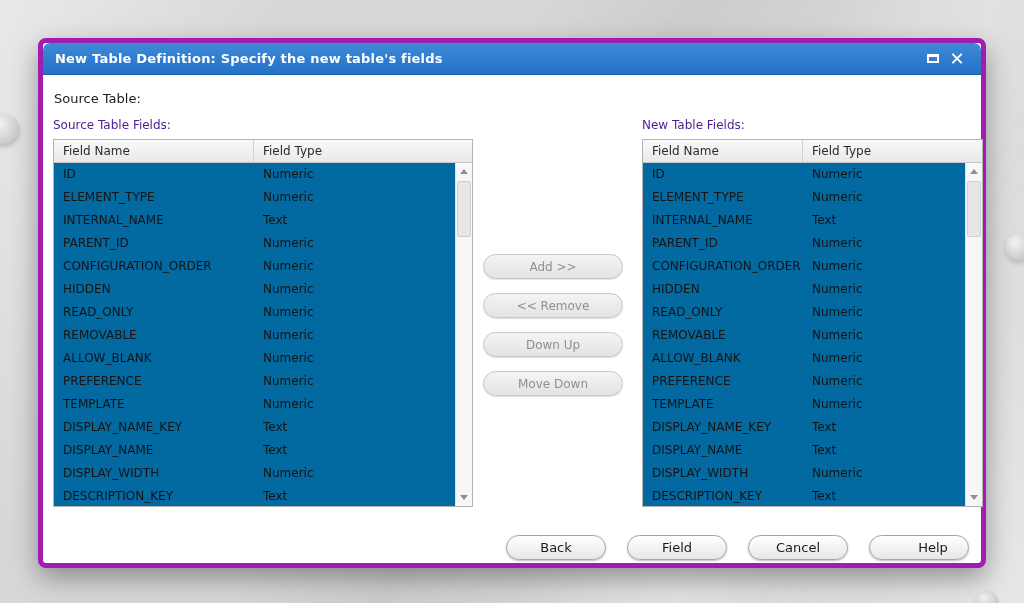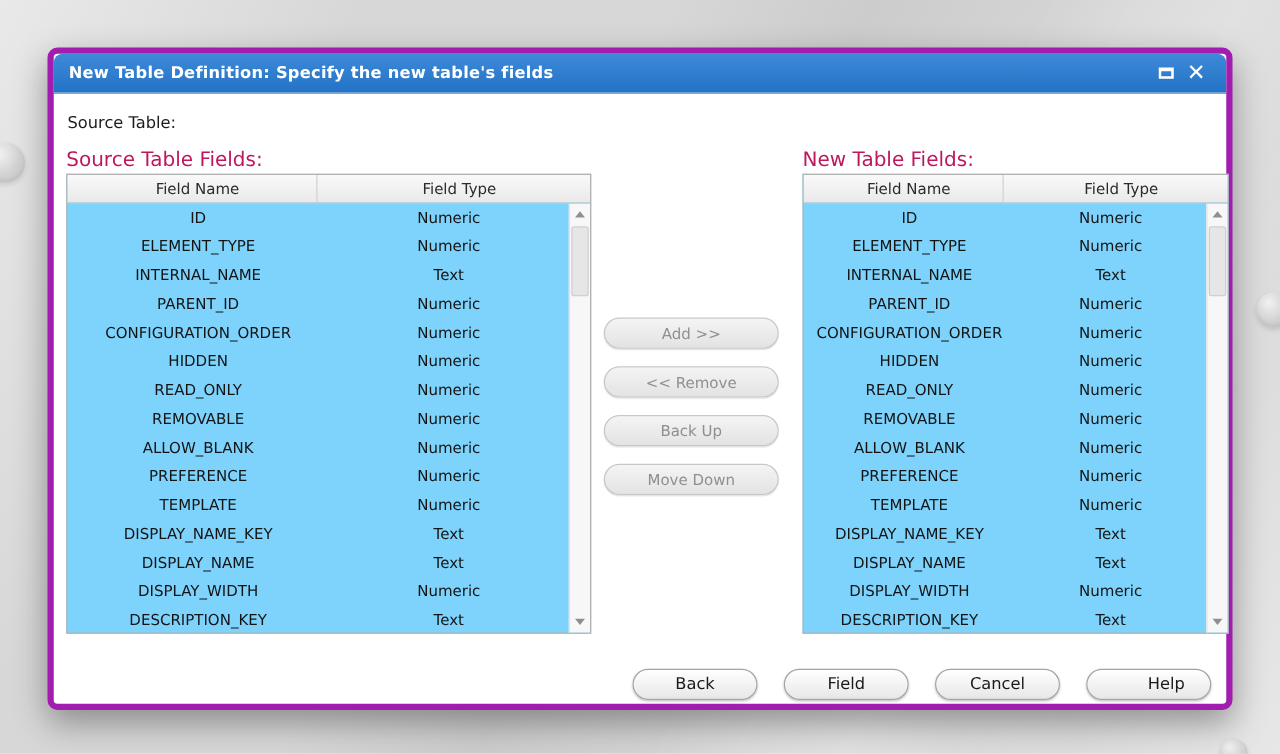--- a/index.html
+++ b/index.html
@@ -44,25 +44,25 @@
     font-size:13px; color:#111; overflow:hidden; white-space:nowrap; }
   .caret { width:1px; height:15px; background:#111; margin-left:1px; }
   .combo-clear { width:22px; text-align:center; color:#8a8a8a; font-size:13px; line-height:22px; }
   .combo-sep { width:1px; height:22px; background:#c9c9c9; }
   .combo-drop { width:20px; height:22px; display:flex; align-items:center; justify-content:center;
     background:linear-gradient(#f5f5f5,#e2e2e2); }
   .tri-down-sm { width:0; height:0; border-left:4px solid transparent;
     border-right:4px solid transparent; border-top:5px solid #6e6e6e; }
 
   
-  .panel-caption { position:absolute; top:75px; font-size:16px; color:#be185d; }
+  .panel-caption { position:absolute; top:75px; font-size:12px; color:#4c1d95; }
   .cap-left { left:10px; } .cap-right { left:599px; }
 
   .table-panel { position:absolute; top:96px; height:368px;
-    border:1px solid #b3b3b3; background:#7dd3fc;text-align:center; }
+    border:1px solid #b3b3b3; background:#0369a1; }
   .panel-left  { left:10px;  width:420px; --col1:200px; }
   .panel-right { left:599px; width:341px; --col1:160px; }
 
   .grid-header { position:absolute; left:0; top:0; right:0; height:23px; display:flex;
     background:linear-gradient(#f9f9f9,#e9e9e9); border-bottom:1px solid #c6c6c6;
     font-size:12px; color:#2b2b2b; }
   .grid-header .hc1 { width:var(--col1); line-height:22px; padding-left:9px;
     border-right:1px solid #d2d2d2; }
   .grid-header .hc2 { flex:1; line-height:22px; padding-left:9px; }
 
@@ -200,21 +200,21 @@
           </span>
         <span class="scroll-thumb"></span>
         <span class="scroll-arrow down">
             <span class="tri-down"></span>
           </span>
       </div>
     </div>
 
     <button class="xfer-btn xb-add">Add &gt;&gt;</button>
     <button class="xfer-btn xb-remove">&lt;&lt; Remove</button>
-    <button class="xfer-btn xb-up">Back Up</button>
+    <button class="xfer-btn xb-up">Down Up</button>
     <button class="xfer-btn xb-down">Move Down</button>
 
     <div class="table-panel panel-right">
       <div class="grid-header">
         <span class="hc1">Field Name</span>
         <span class="hc2">Field Type</span>
       </div>
       <div class="grid-body" id="target-body">
           <div class="grid-row">
             <span class="c1">ID</span>

